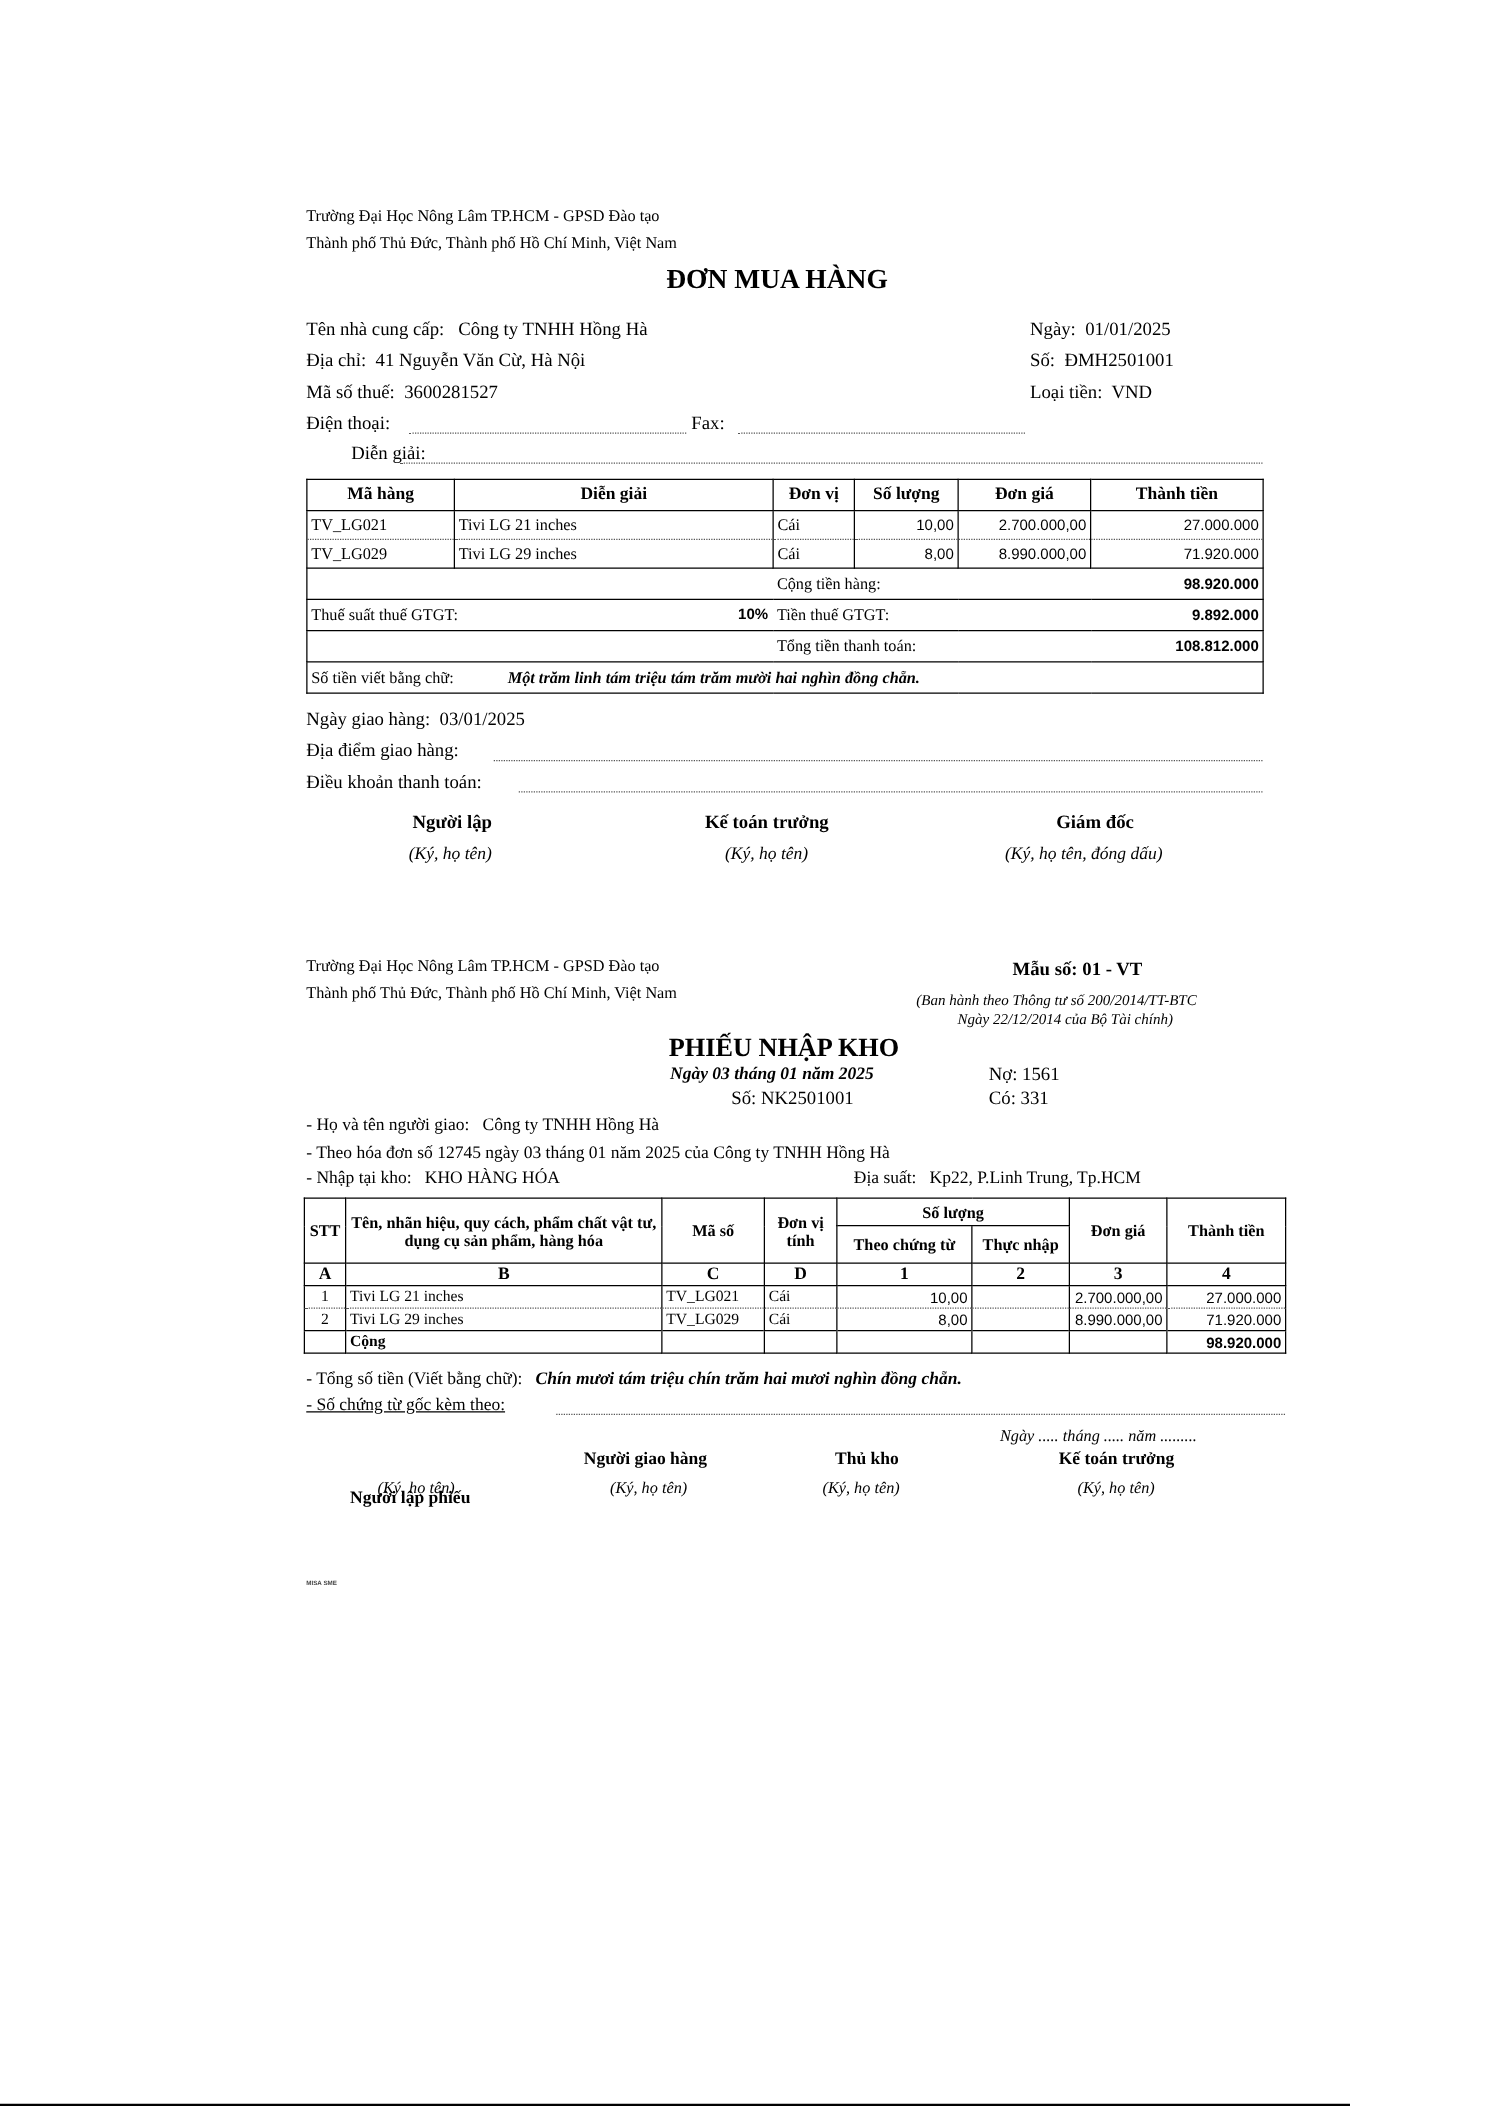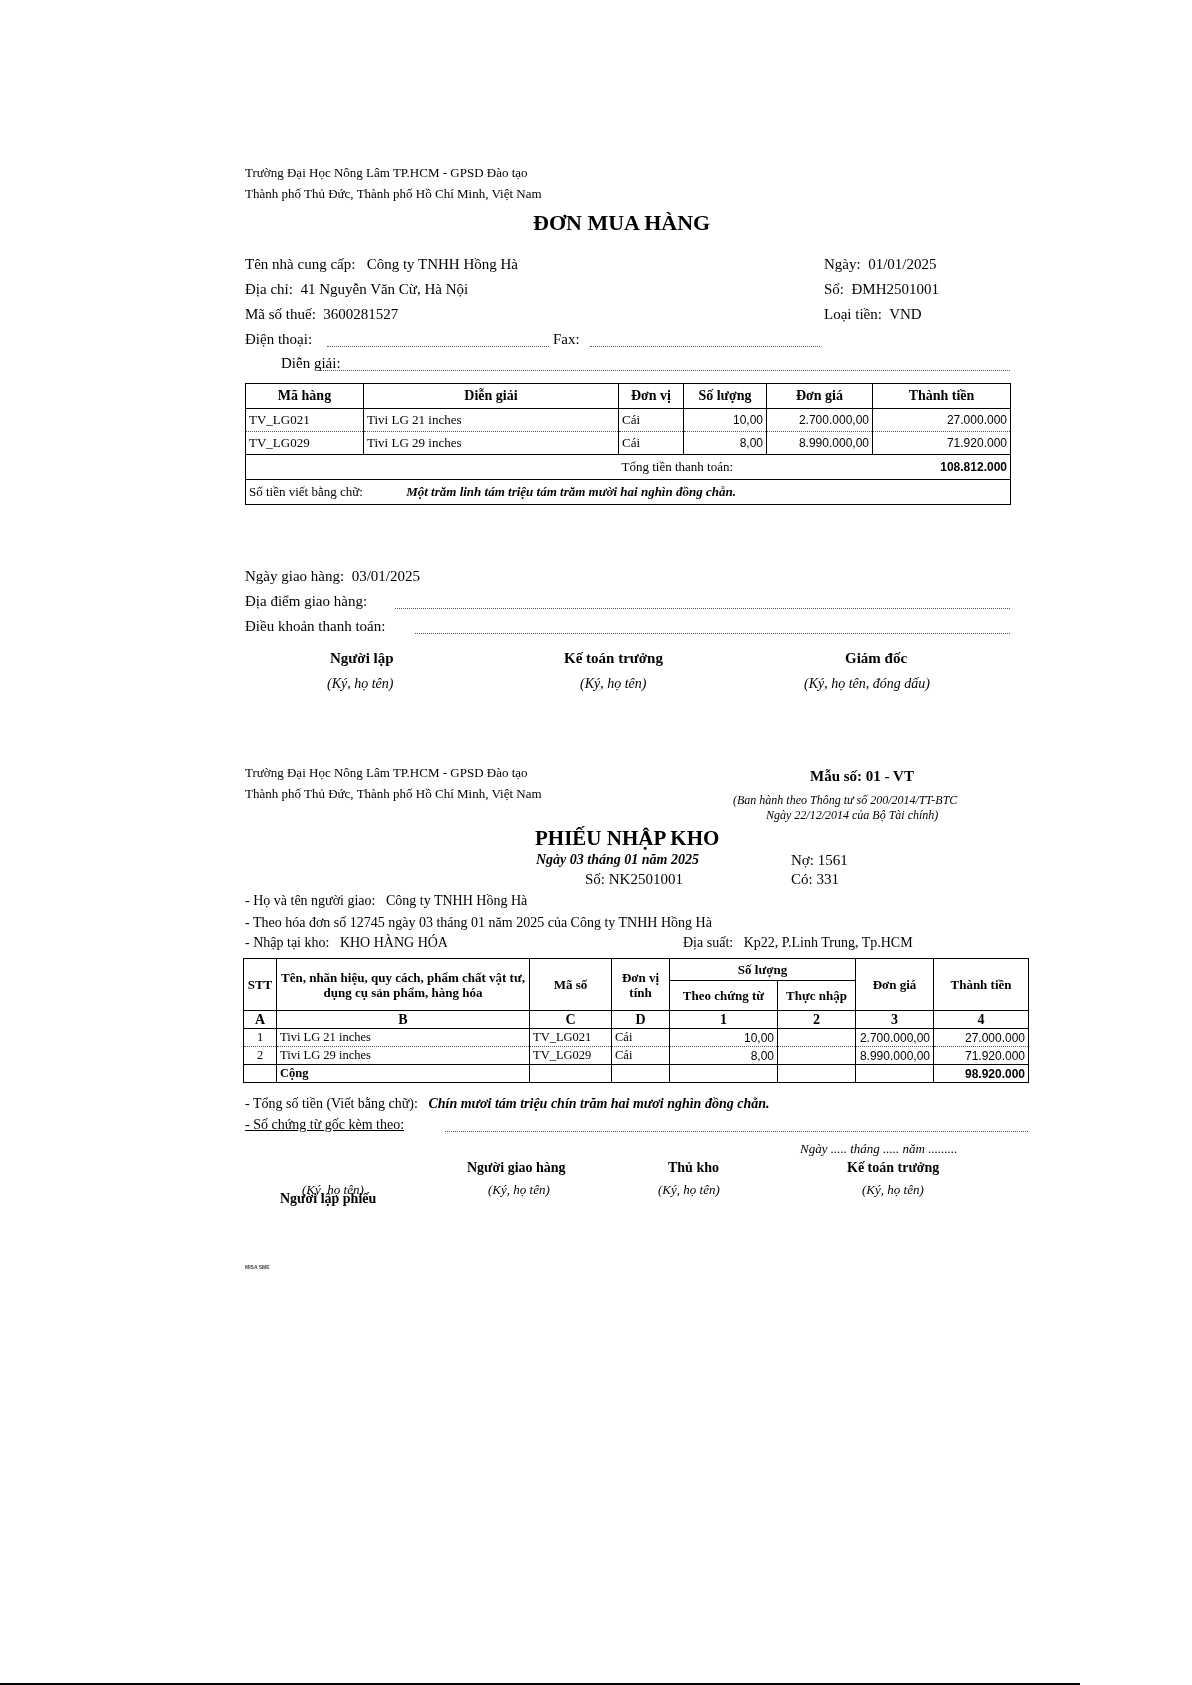--- a/index.html
+++ b/index.html
@@ -105,20 +105,33 @@
     <tr class="item last">
       <td>TV_LG029</td>
       <td>Tivi LG 29 inches</td>
       <td>Cái</td>
       <td class="r sans f12">8,00</td>
       <td class="r sans f12">8.990.000,00</td>
       <td class="r sans f12">71.920.000</td>
     </tr>
     <tr class="sum">
       <td colspan="2"></td>
+      <td colspan="3">Cộng tiền hàng:</td>
+      <td class="r sans b f12">98.920.000</td>
+    </tr>
+    <tr class="sum">
+      <td colspan="2" style="position:relative;">
+        <span>Thuế suất thuế GTGT:</span>
+        <span class="sans b f12" style="position:absolute;right:4px;">10%</span>
+      </td>
+      <td colspan="3">Tiền thuế GTGT:</td>
+      <td class="r sans b f12">9.892.000</td>
+    </tr>
+    <tr class="sum">
+      <td colspan="2"></td>
       <td colspan="3">Tổng tiền thanh toán:</td>
       <td class="r sans b f12">108.812.000</td>
     </tr>
     <tr class="sum">
       <td colspan="6">
         <span>Số tiền viết bằng chữ:</span>
         <span class="b i" style="margin-left:40px;">Một trăm linh tám triệu tám trăm mười hai nghìn đồng chẵn.</span>
       </td>
     </tr>
   </tbody>

